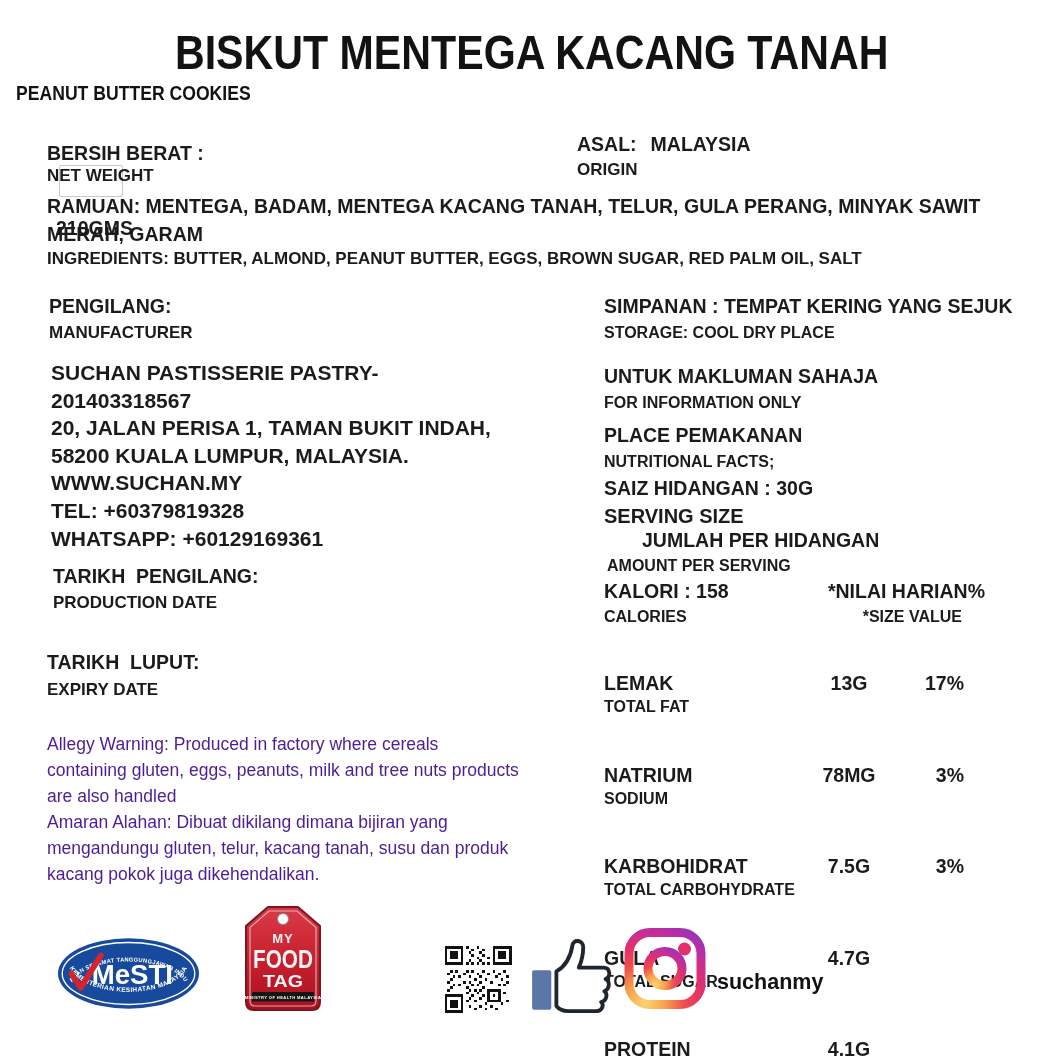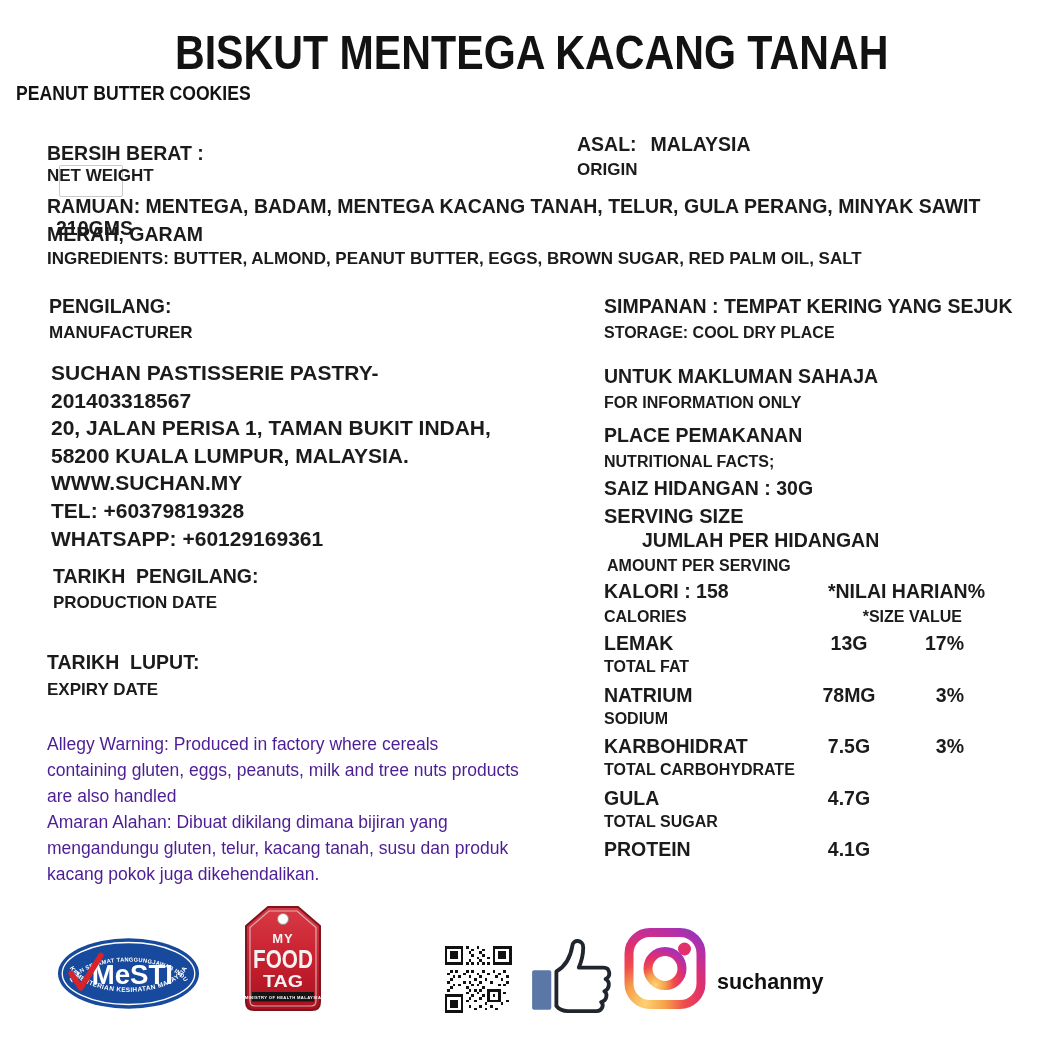--- a/index.html
+++ b/index.html
@@ -27,21 +27,21 @@
   .nw-label{padding-top:20px;}
   .nw-box{width:62px;height:30px;background:#fff;border:1px solid #c9c9c9;
           border-radius:2px;margin-left:12px;}
   .nw-value{padding-top:20px;margin-left:9px;}
 
   .asal-row{top:133px;left:577px;display:flex;}
   .asal-value{margin-left:14px;}
 
   
   .nrows{top:632px;left:604px;width:360px;}
-  .nrow{position:relative;height:51.6px;}
+  .nrow{position:relative;height:51.6px;margin-top:40px;}
   .nr-amt{position:absolute;left:180px;top:0;width:130px;text-align:center;}
   .nr-dv{position:absolute;right:0;top:0;width:72px;text-align:right;}
   .nr-en{position:absolute;left:0;top:25px;}
   .kalori-row{top:580px;left:604px;width:381px;position:absolute;}
   .kalori-dv{position:absolute;right:0;top:0;}
   .calories-row{top:607px;left:604px;width:358px;position:absolute;}
   .calories-dv{position:absolute;right:0;top:0;}
 
   svg text{font-family:"Liberation Sans",sans-serif;}
   .handle{top:970px;left:717px;font-size:21.5px;font-weight:700;color:#111;}

